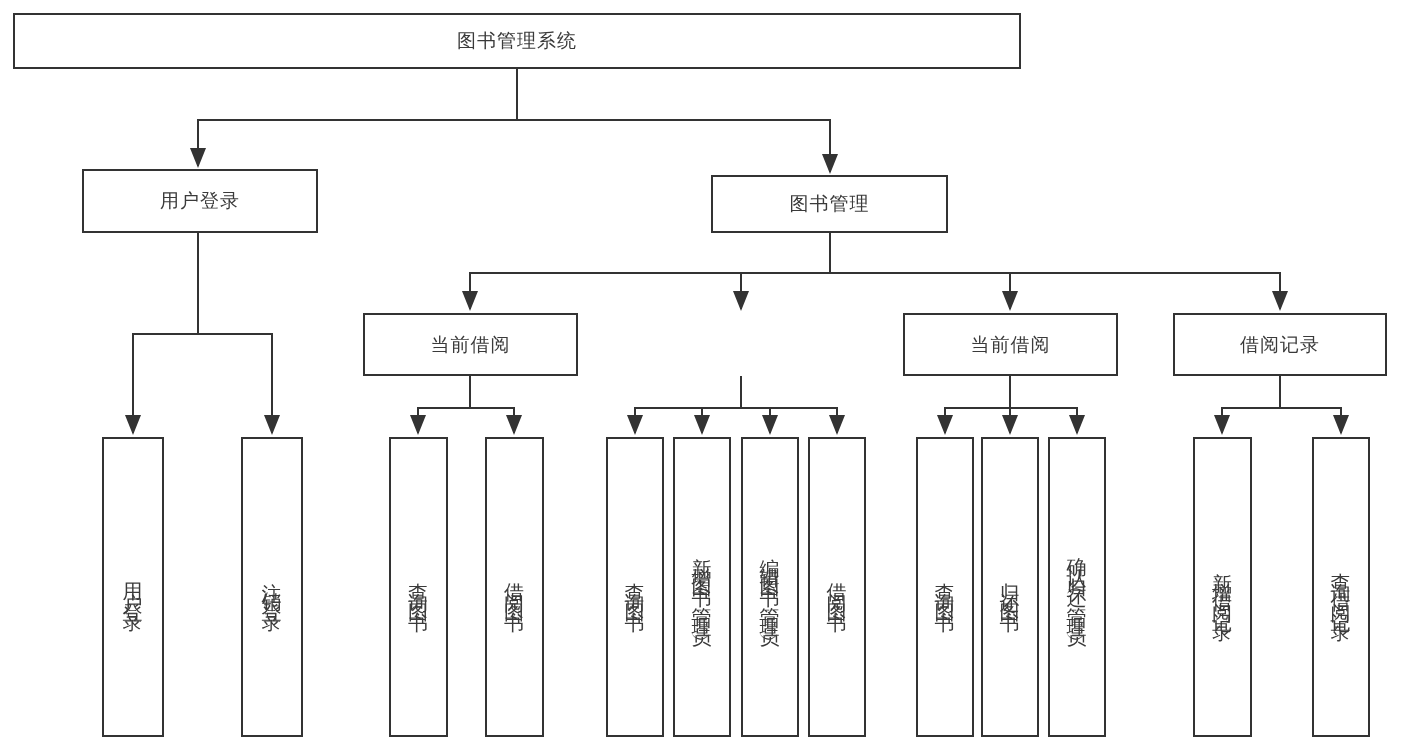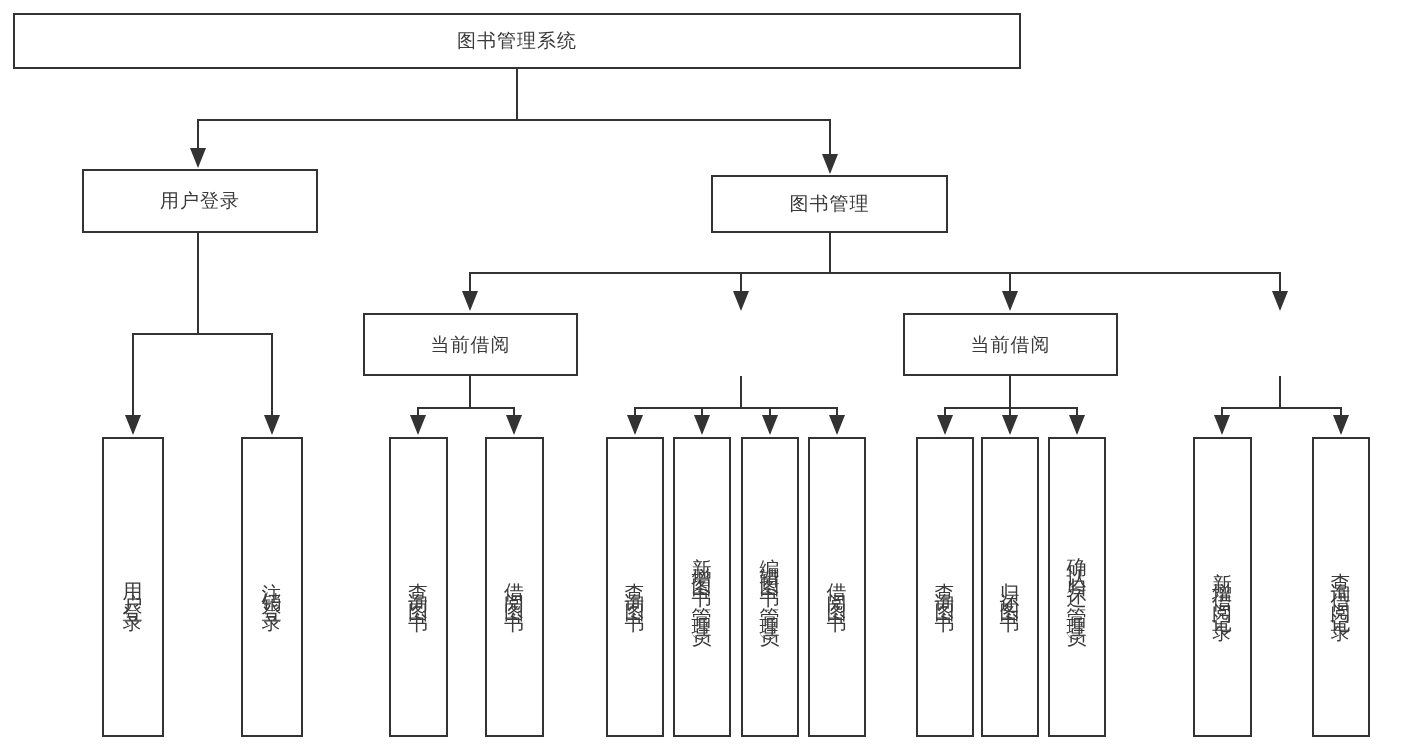--- a/index.html
+++ b/index.html
@@ -113,20 +113,23 @@
   <div class="box" style="left:711px;top:175px;width:237px;height:58px;">
     <span>图书管理</span>
   </div>
 
   <div class="box" style="left:363px;top:313px;width:215px;height:63px;">
     <span>当前借阅</span>
   </div>
   <div class="box" style="left:903px;top:313px;width:215px;height:63px;">
     <span>当前借阅</span>
   </div>
+  <div class="box" style="left:1173px;top:313px;width:214px;height:63px;">
+    <span>借阅记录</span>
+  </div>
 
   <div class="leaf" style="left:102px;width:62px;">
     <span class="vtxt">用户登录</span>
   </div>
   <div class="leaf" style="left:241px;width:62px;">
     <span class="vtxt">注销登录</span>
   </div>
 
   <div class="leaf" style="left:389px;width:59px;">
     <span class="vtxt">查询图书</span>

